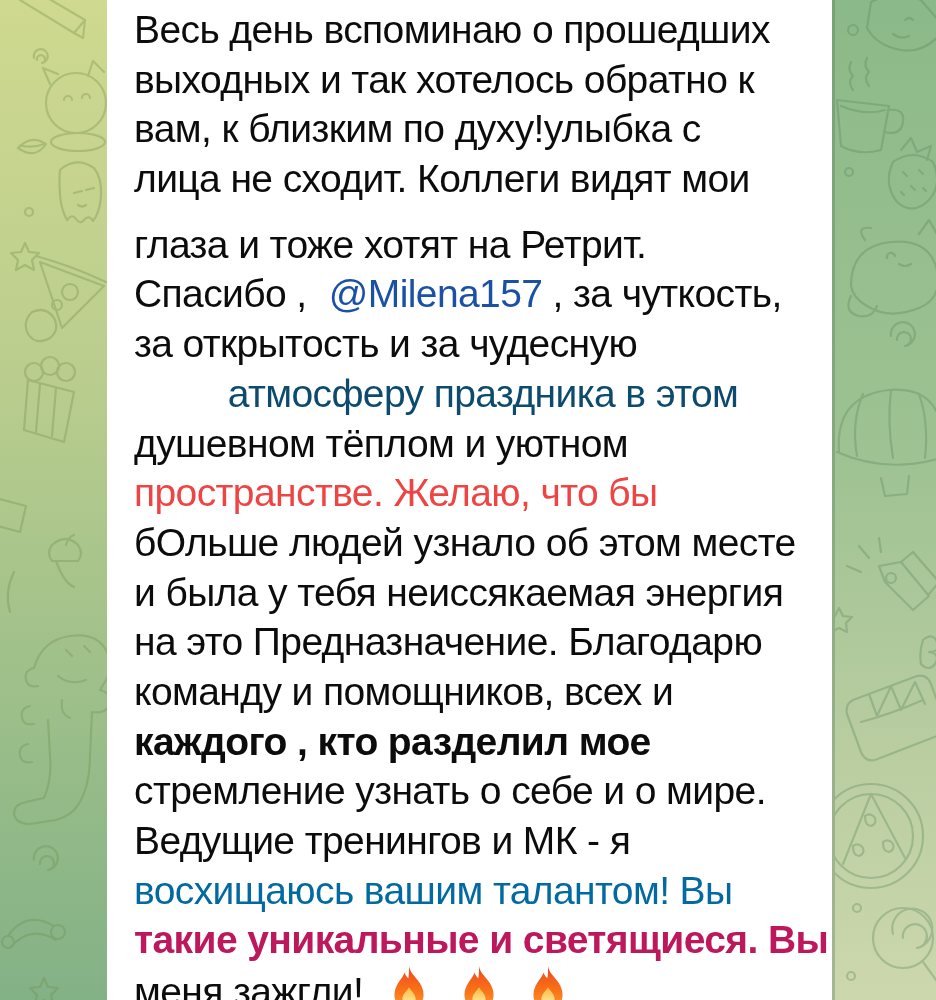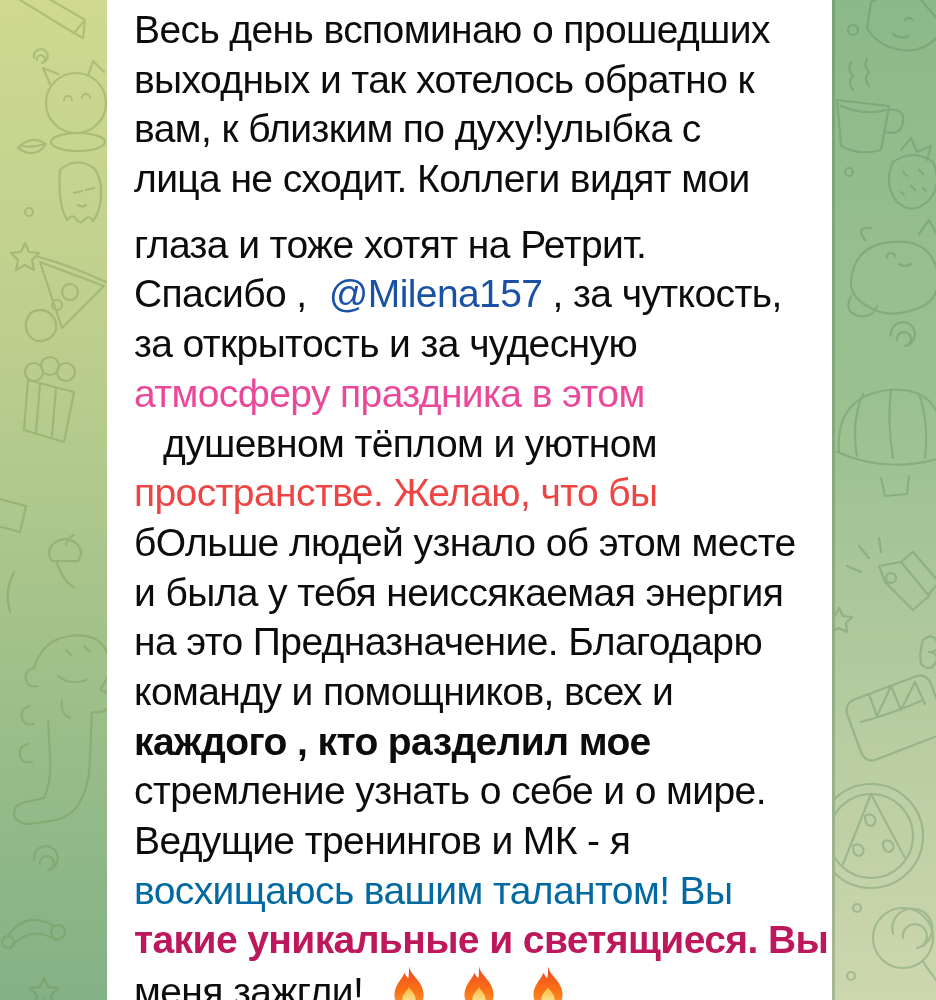--- a/index.html
+++ b/index.html
@@ -189,22 +189,22 @@
 </svg>
 
 <div class="bubble">
   <div class="line" style="color: rgb(12, 12, 12);">Весь день вспоминаю о прошедших</div>
   <div class="line" style="color: rgb(12, 12, 12);">выходных и так хотелось обратно к</div>
   <div class="line" style="color: rgb(12, 12, 12);">вам, к близким по духу!улыбка с</div>
   <div class="line" style="color: rgb(12, 12, 12);">лица не сходит. Коллеги видят мои</div>
   <div class="line" style="color: rgb(12, 12, 12); margin-top: 16px;">глаза и тоже хотят на Ретрит.</div>
   <div class="line" style="color: rgb(12, 12, 12);"><span>Спасибо , </span><span class="mention" style="color: rgb(26, 81, 165); margin-left: 12px;">@Milena157</span><span> , за чуткость,</span></div>
   <div class="line" style="color: rgb(12, 12, 12);">за открытость и за чудесную</div>
-  <div class="line" style="color: #ec4899;">атмосферу праздника в этом</div>
-  <div class="line" style="color: rgb(12, 12, 12); margin-left: 29px;">душевном тёплом и уютном</div>
+  <div class="line" style="color: #0c4a6e; text-align: center;">атмосферу праздника в этом</div>
+  <div class="line" style="color: rgb(12, 12, 12);">душевном тёплом и уютном</div>
   <div class="line" style="color: #ef4444;">пространстве. Желаю, что бы</div>
   <div class="line" style="color: rgb(12, 12, 12);">бОльше людей узнало об этом месте</div>
   <div class="line" style="color: rgb(12, 12, 12);">и была у тебя неиссякаемая энергия</div>
   <div class="line" style="color: rgb(12, 12, 12);">на это Предназначение. Благодарю</div>
   <div class="line" style="color: rgb(12, 12, 12);">команду и помощников, всех и</div>
   <div class="line" style="color: rgb(12, 12, 12); font-weight: bold;">каждого , кто разделил мое</div>
   <div class="line" style="color: rgb(12, 12, 12);">стремление узнать о себе и о мире.</div>
   <div class="line" style="color: rgb(12, 12, 12);">Ведущие тренингов и МК - я</div>
   <div class="line" style="color: #0369a1;">восхищаюсь вашим талантом! Вы</div>
   <div class="line" style="color: #be185d; font-weight: bold;">такие уникальные и светящиеся. Вы</div>

